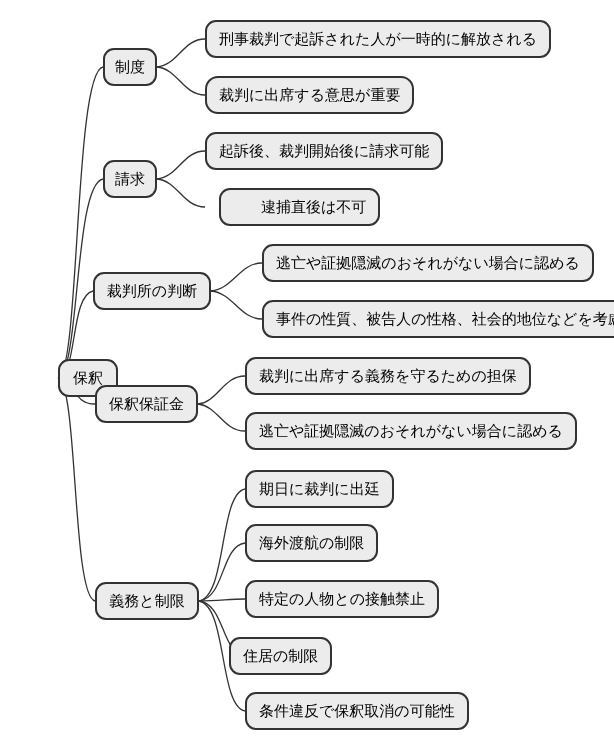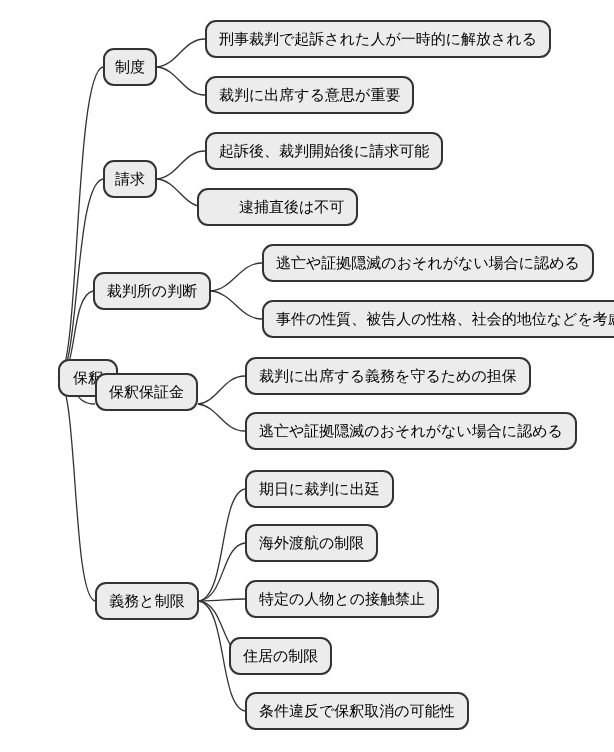--- a/index.html
+++ b/index.html
@@ -80,28 +80,28 @@
     <path d="M 199 601 C 220 601 228 599 245 599"></path>
     <path d="M 199 601 C 225 604 221 653 245 656"></path>
     <path d="M 199 601 C 227 606 219 706 245 711"></path>
   </svg>
 
   <div class="node hub" style="left:10px; top:359px; width:60px;margin-left:48px;">保釈</div>
 
   <div class="node hub" style="left:103px; top:48px; width:54px;">制度</div>
   <div class="node hub" style="left:103px; top:160px; width:54px;">請求</div>
   <div class="node hub" style="left:93px; top:272px; width:118px;">裁判所の判断</div>
-  <div class="node hub" style="left:95px; top:373px; width:103px;">保釈保証金</div>
+  <div class="node hub" style="left:95px; top:385px; width:103px;">保釈保証金</div>
   <div class="node hub" style="left:95px; top:582px; width:104px;">義務と制限</div>
 
   <div class="node leaf" style="left:205px; top:20px;">刑事裁判で起訴された人が一時的に解放される</div>
-  <div class="node leaf" style="left:205px; top:76px;">裁判に出席する意思が重要</div>
+  <div class="node leaf" style="left:205px; top:76px;border-radius:13px;">裁判に出席する意思が重要</div>
 
   <div class="node leaf" style="left:205px; top:132px;">起訴後、裁判開始後に請求可能</div>
-  <div class="node leaf" style="left:197px; top:188px;padding-left:40px;">逮捕直後は不可</div>
+  <div class="node leaf" style="left:219px; top:188px;padding-left:40px;">逮捕直後は不可</div>
 
   <div class="node leaf" style="left:262px; top:244px;">逃亡や証拠隠滅のおそれがない場合に認める</div>
   <div class="node leaf" style="left:262px; top:300px;">事件の性質、被告人の性格、社会的地位などを考慮</div>
 
   <div class="node leaf" style="left:245px; top:357px;">裁判に出席する義務を守るための担保</div>
   <div class="node leaf" style="left:245px; top:412px;">逃亡や証拠隠滅のおそれがない場合に認める</div>
 
   <div class="node leaf" style="left:245px; top:470px;">期日に裁判に出廷</div>
   <div class="node leaf" style="left:245px; top:580px;">特定の人物との接触禁止</div>
   <div class="node leaf" style="left:245px; top:524px;">海外渡航の制限</div>

